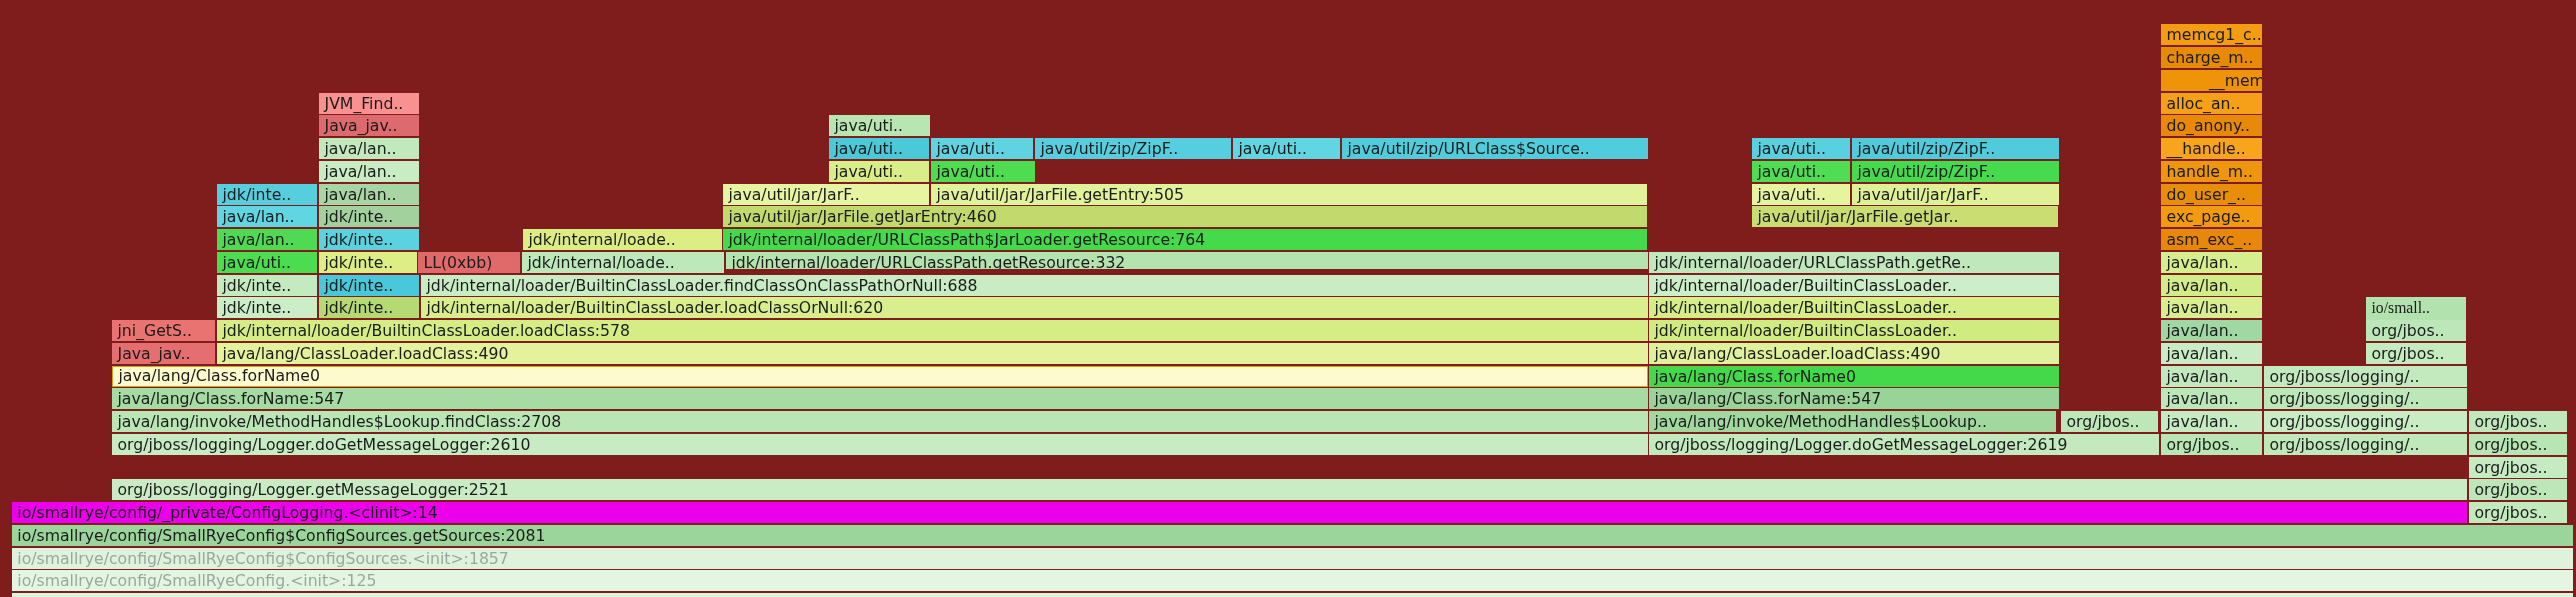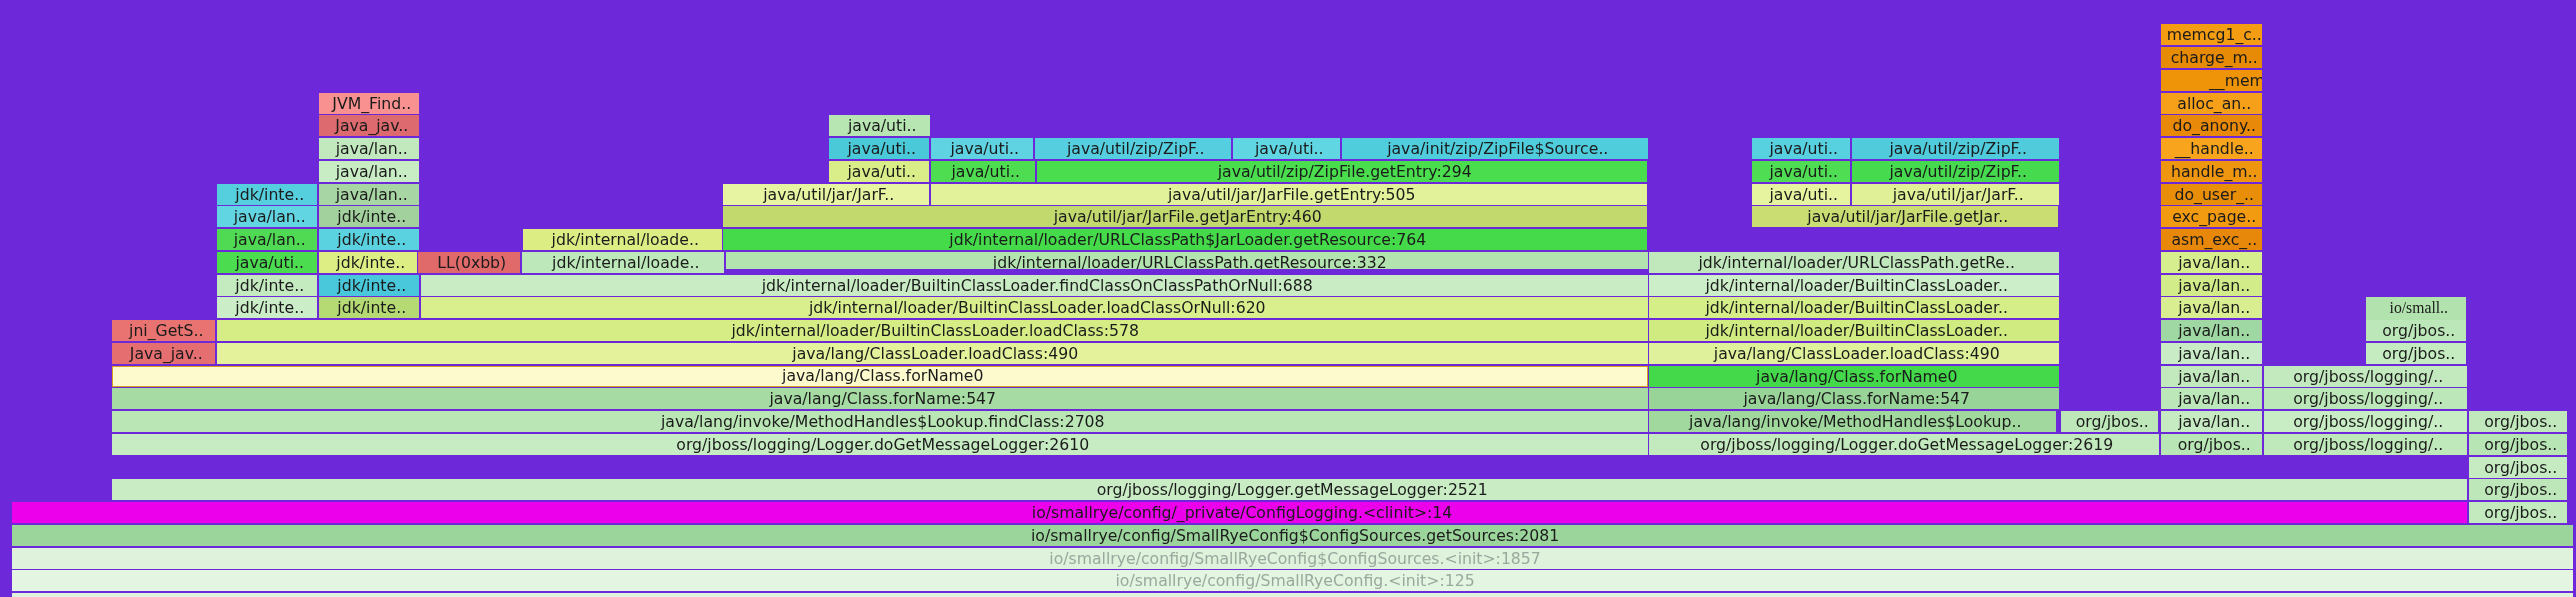--- a/index.html
+++ b/index.html
@@ -1,22 +1,21 @@
 <!DOCTYPE html>
 <html style="font-size:12.6px"><head>
 <meta charset="utf-8">
 <style>
   html,body{margin:0;padding:0;background:#ffffff;}
   #flame-root{
     position:relative;
     width:2576px;height:598px;
     overflow:hidden;
-    background:#6d28d9;
+    background:#7f1d1d;
     font-family:"DejaVu Sans","Liberation Sans",sans-serif;
-    text-align:center;
   }
   .frame{
     position:absolute;
     height:21px;
     line-height:21px;
     font-size:15.7px;
     color:#1b1b1b;
     padding-left:5.5px;
     box-sizing:border-box;
     overflow:hidden;
@@ -63,24 +62,23 @@
     <div class="frame" title="jdk/inte.." style="left: 217px; top: 275px; width: 100px; height: 21px; background: rgb(196, 234, 192);">jdk/inte..</div>
     <div class="frame" title="jdk/inte.." style="left: 217px; top: 297px; width: 100px; height: 21px; background: rgb(203, 237, 199);">jdk/inte..</div>
     <div class="frame" title="jni_GetS.." style="left: 112px; top: 320px; width: 103px; height: 21px; background: rgb(233, 115, 112);">jni_GetS..</div>
     <div class="frame" title="Java_jav.." style="left: 112px; top: 343px; width: 103px; height: 21px; background: rgb(229, 110, 113);">Java_jav..</div>
     <div class="frame" title="LL(0xbb)" style="left: 418px; top: 252px; width: 102px; height: 21px; background: rgb(224, 106, 106);">LL(0xbb)</div>
     <div class="frame" title="java/uti.." style="left: 829px; top: 115px; width: 101px; height: 21px; background: rgb(183, 230, 179);">java/uti..</div>
     <div class="frame" title="java/uti.." style="left: 829px; top: 138px; width: 100px; height: 21px; background: rgb(74, 201, 217);">java/uti..</div>
     <div class="frame" title="java/uti.." style="left: 931px; top: 138px; width: 102px; height: 21px; background: rgb(95, 211, 225);">java/uti..</div>
     <div class="frame" title="java/util/zip/ZipF.." style="left: 1035px; top: 138px; width: 196px; height: 21px; background: rgb(85, 207, 223);">java/util/zip/ZipF..</div>
     <div class="frame" title="java/uti.." style="left: 1233px; top: 138px; width: 107px; height: 21px; background: rgb(97, 214, 227);">java/uti..</div>
-    <div class="frame" title="java/util/zip/ZipFile$Source.." style="left: 1342px; top: 138px; width: 306px; height: 21px; background: rgb(80, 205, 221);">java/init/zip/ZipFile$Source..</div>
+    <div class="frame" title="java/util/zip/ZipFile$Source.." style="left: 1342px; top: 138px; width: 306px; height: 21px; background: rgb(80, 205, 221);">java/util/zip/URLClass$Source..</div>
     <div class="frame" title="java/uti.." style="left: 829px; top: 161px; width: 100px; height: 21px; background: rgb(217, 238, 136);">java/uti..</div>
     <div class="frame" title="java/uti.." style="left: 931px; top: 161px; width: 104px; height: 21px; background: rgb(78, 220, 81);">java/uti..</div>
-    <div class="frame" title="java/util/zip/ZipFile.getEntry:294" style="left: 1037px; top: 161px; width: 610px; height: 21px; background: rgb(74, 222, 78);">java/util/zip/ZipFile.getEntry:294</div>
     <div class="frame" title="java/util/jar/JarF.." style="left: 723px; top: 184px; width: 206px; height: 21px; background: rgb(231, 244, 161);">java/util/jar/JarF..</div>
     <div class="frame" title="java/util/jar/JarFile.getEntry:505" style="left: 931px; top: 184px; width: 716px; height: 21px; background: rgb(225, 242, 154);">java/util/jar/JarFile.getEntry:505</div>
     <div class="frame" title="java/util/jar/JarFile.getJarEntry:460" style="left: 723px; top: 206px; width: 924px; height: 21px; background: rgb(194, 217, 110);">java/util/jar/JarFile.getJarEntry:460</div>
     <div class="frame" title="jdk/internal/loade.." style="left: 523px; top: 229px; width: 199px; height: 21px; background: rgb(220, 238, 131);">jdk/internal/loade..</div>
     <div class="frame" title="jdk/internal/loader/URLClassPath$JarLoader.getResource:764" style="left: 723px; top: 229px; width: 924px; height: 21px; background: rgb(69, 218, 74);">jdk/internal/loader/URLClassPath$JarLoader.getResource:764</div>
     <div class="frame" title="jdk/internal/loade.." style="left: 522px; top: 252px; width: 202px; height: 21px; background: rgb(189, 232, 185);">jdk/internal/loade..</div>
     <div class="frame" title="jdk/internal/loader/URLClassPath.getResource:332" style="left: 726px; top: 252px; width: 922px; height: 17px; background: rgb(179, 227, 175);">jdk/internal/loader/URLClassPath.getResource:332</div>
     <div class="frame" title="jdk/internal/loader/BuiltinClassLoader.findClassOnClassPathOrNull:688" style="left: 421px; top: 275px; width: 1227px; height: 21px; background: rgb(201, 236, 197);">jdk/internal/loader/BuiltinClassLoader.findClassOnClassPathOrNull:688</div>
     <div class="frame" title="jdk/internal/loader/BuiltinClassLoader.loadClassOrNull:620" style="left: 421px; top: 297px; width: 1227px; height: 21px; background: rgb(217, 239, 141);">jdk/internal/loader/BuiltinClassLoader.loadClassOrNull:620</div>
     <div class="frame" title="jdk/internal/loader/BuiltinClassLoader.loadClass:578" style="left: 217px; top: 320px; width: 1431px; height: 21px; background: rgb(214, 237, 133);">jdk/internal/loader/BuiltinClassLoader.loadClass:578</div>

